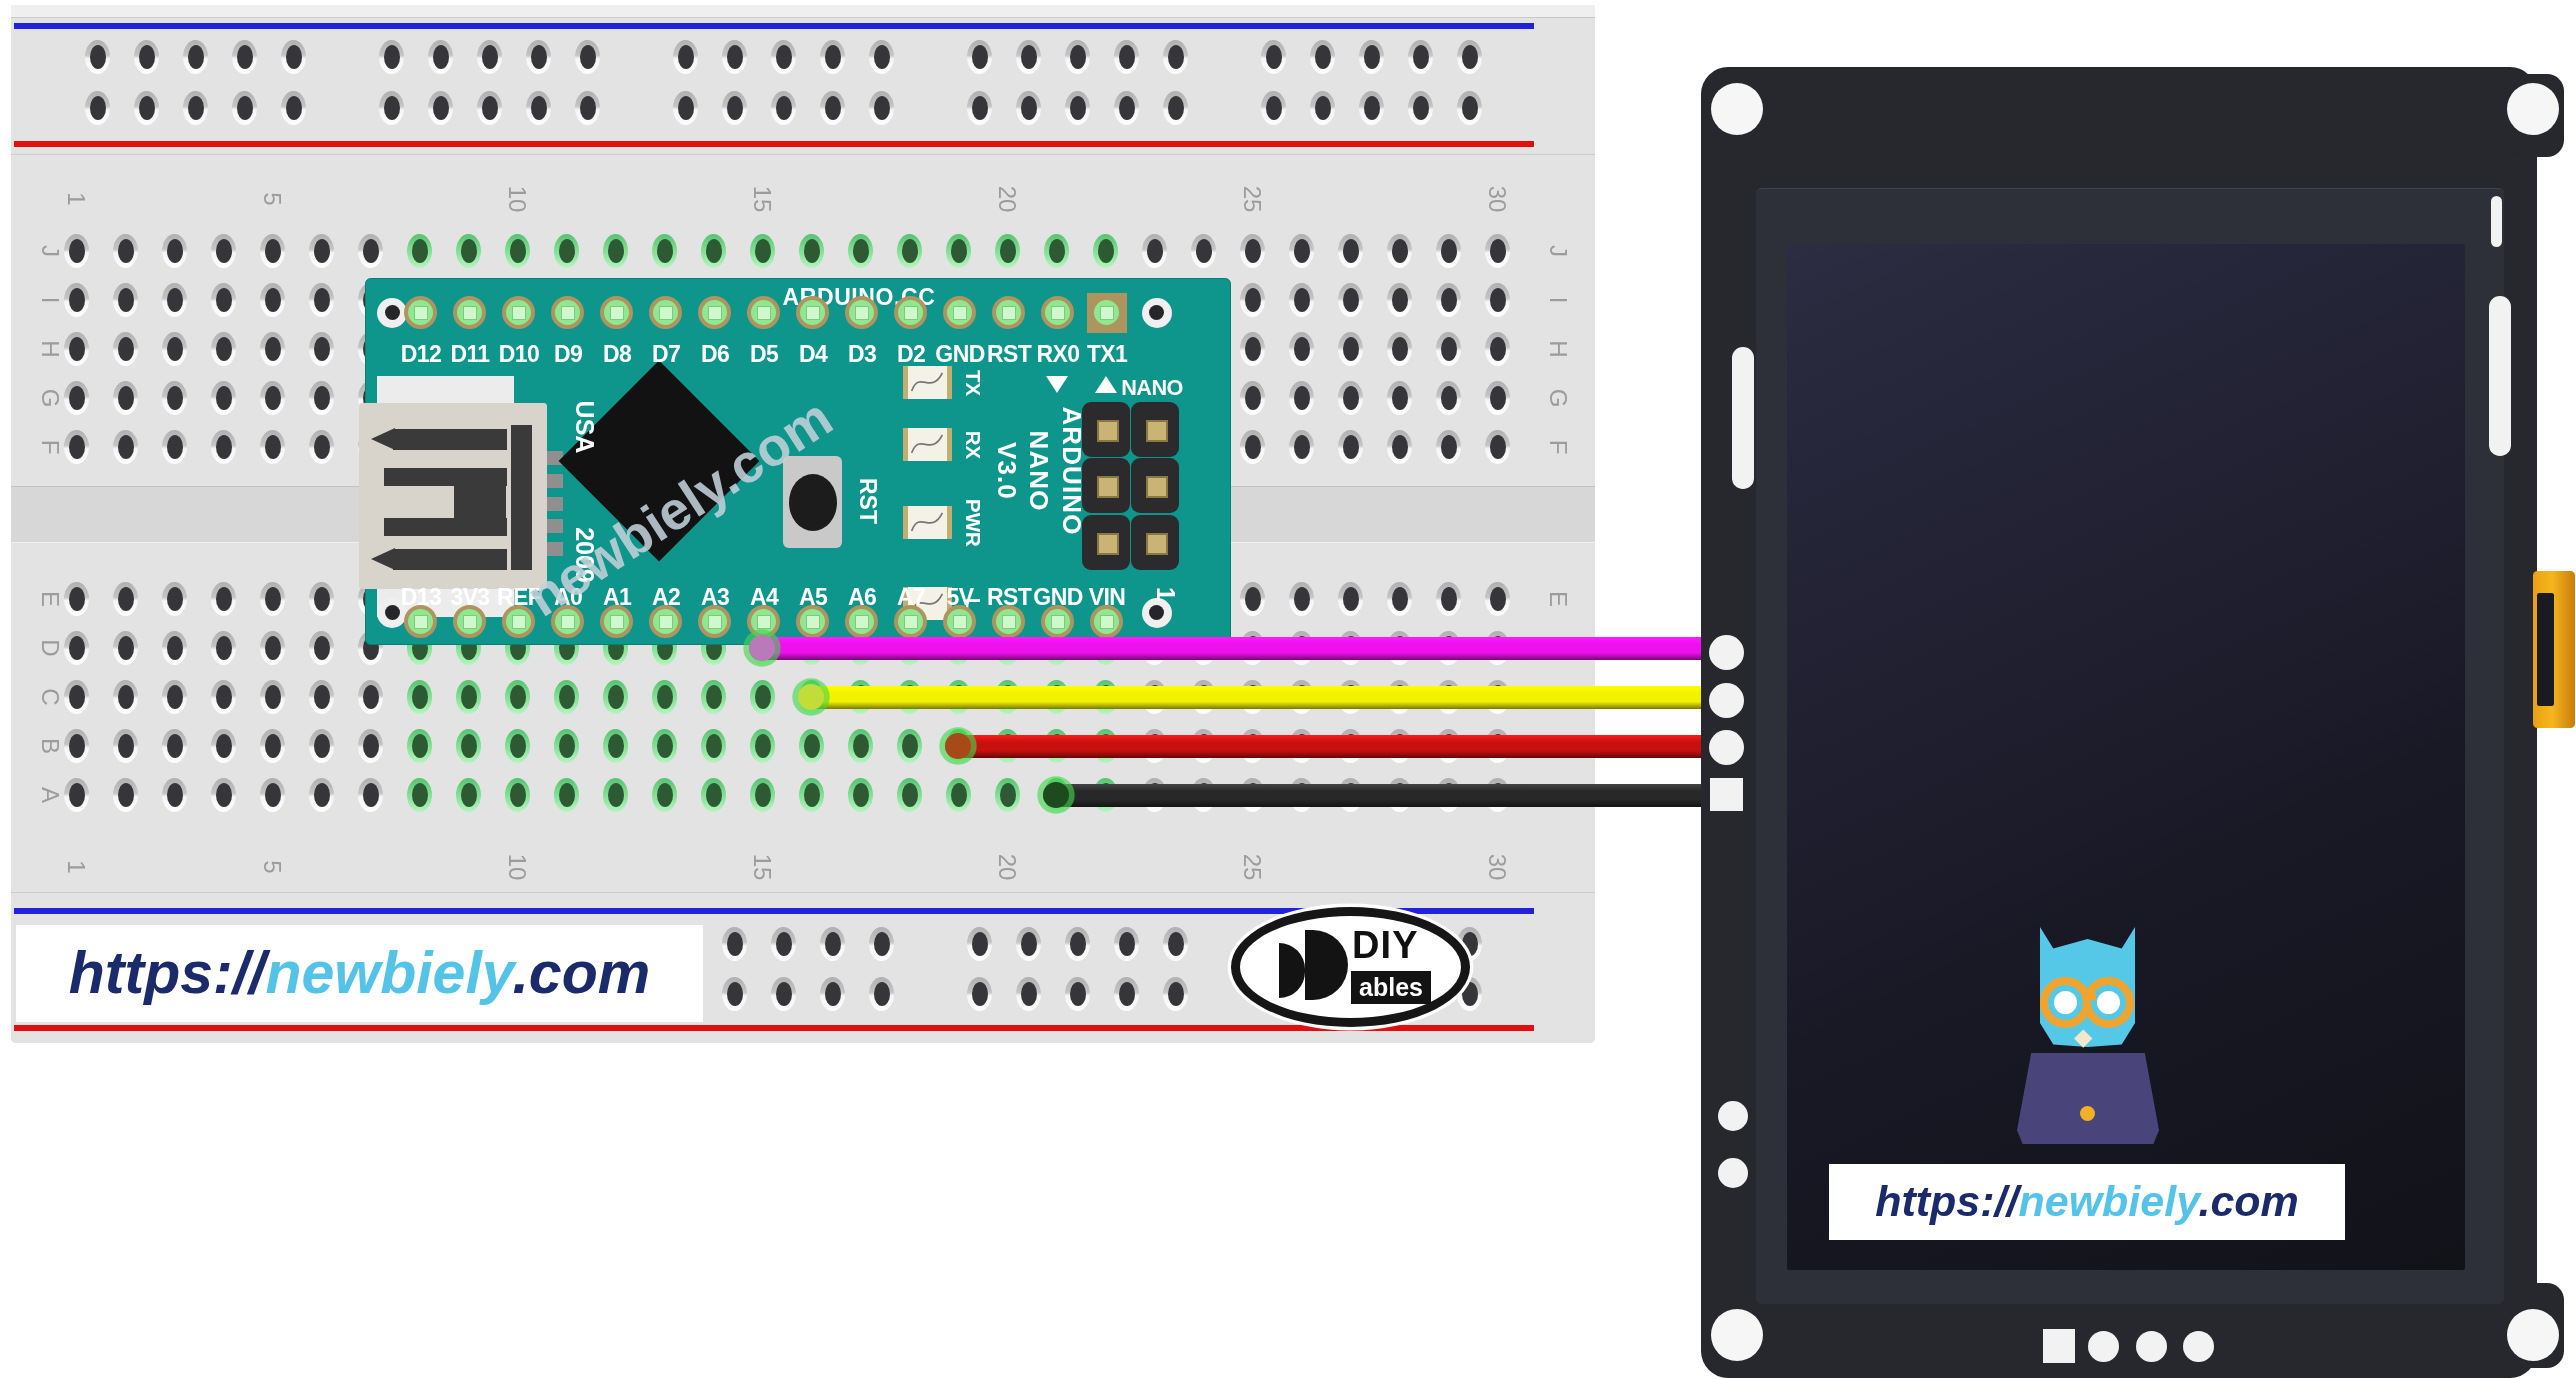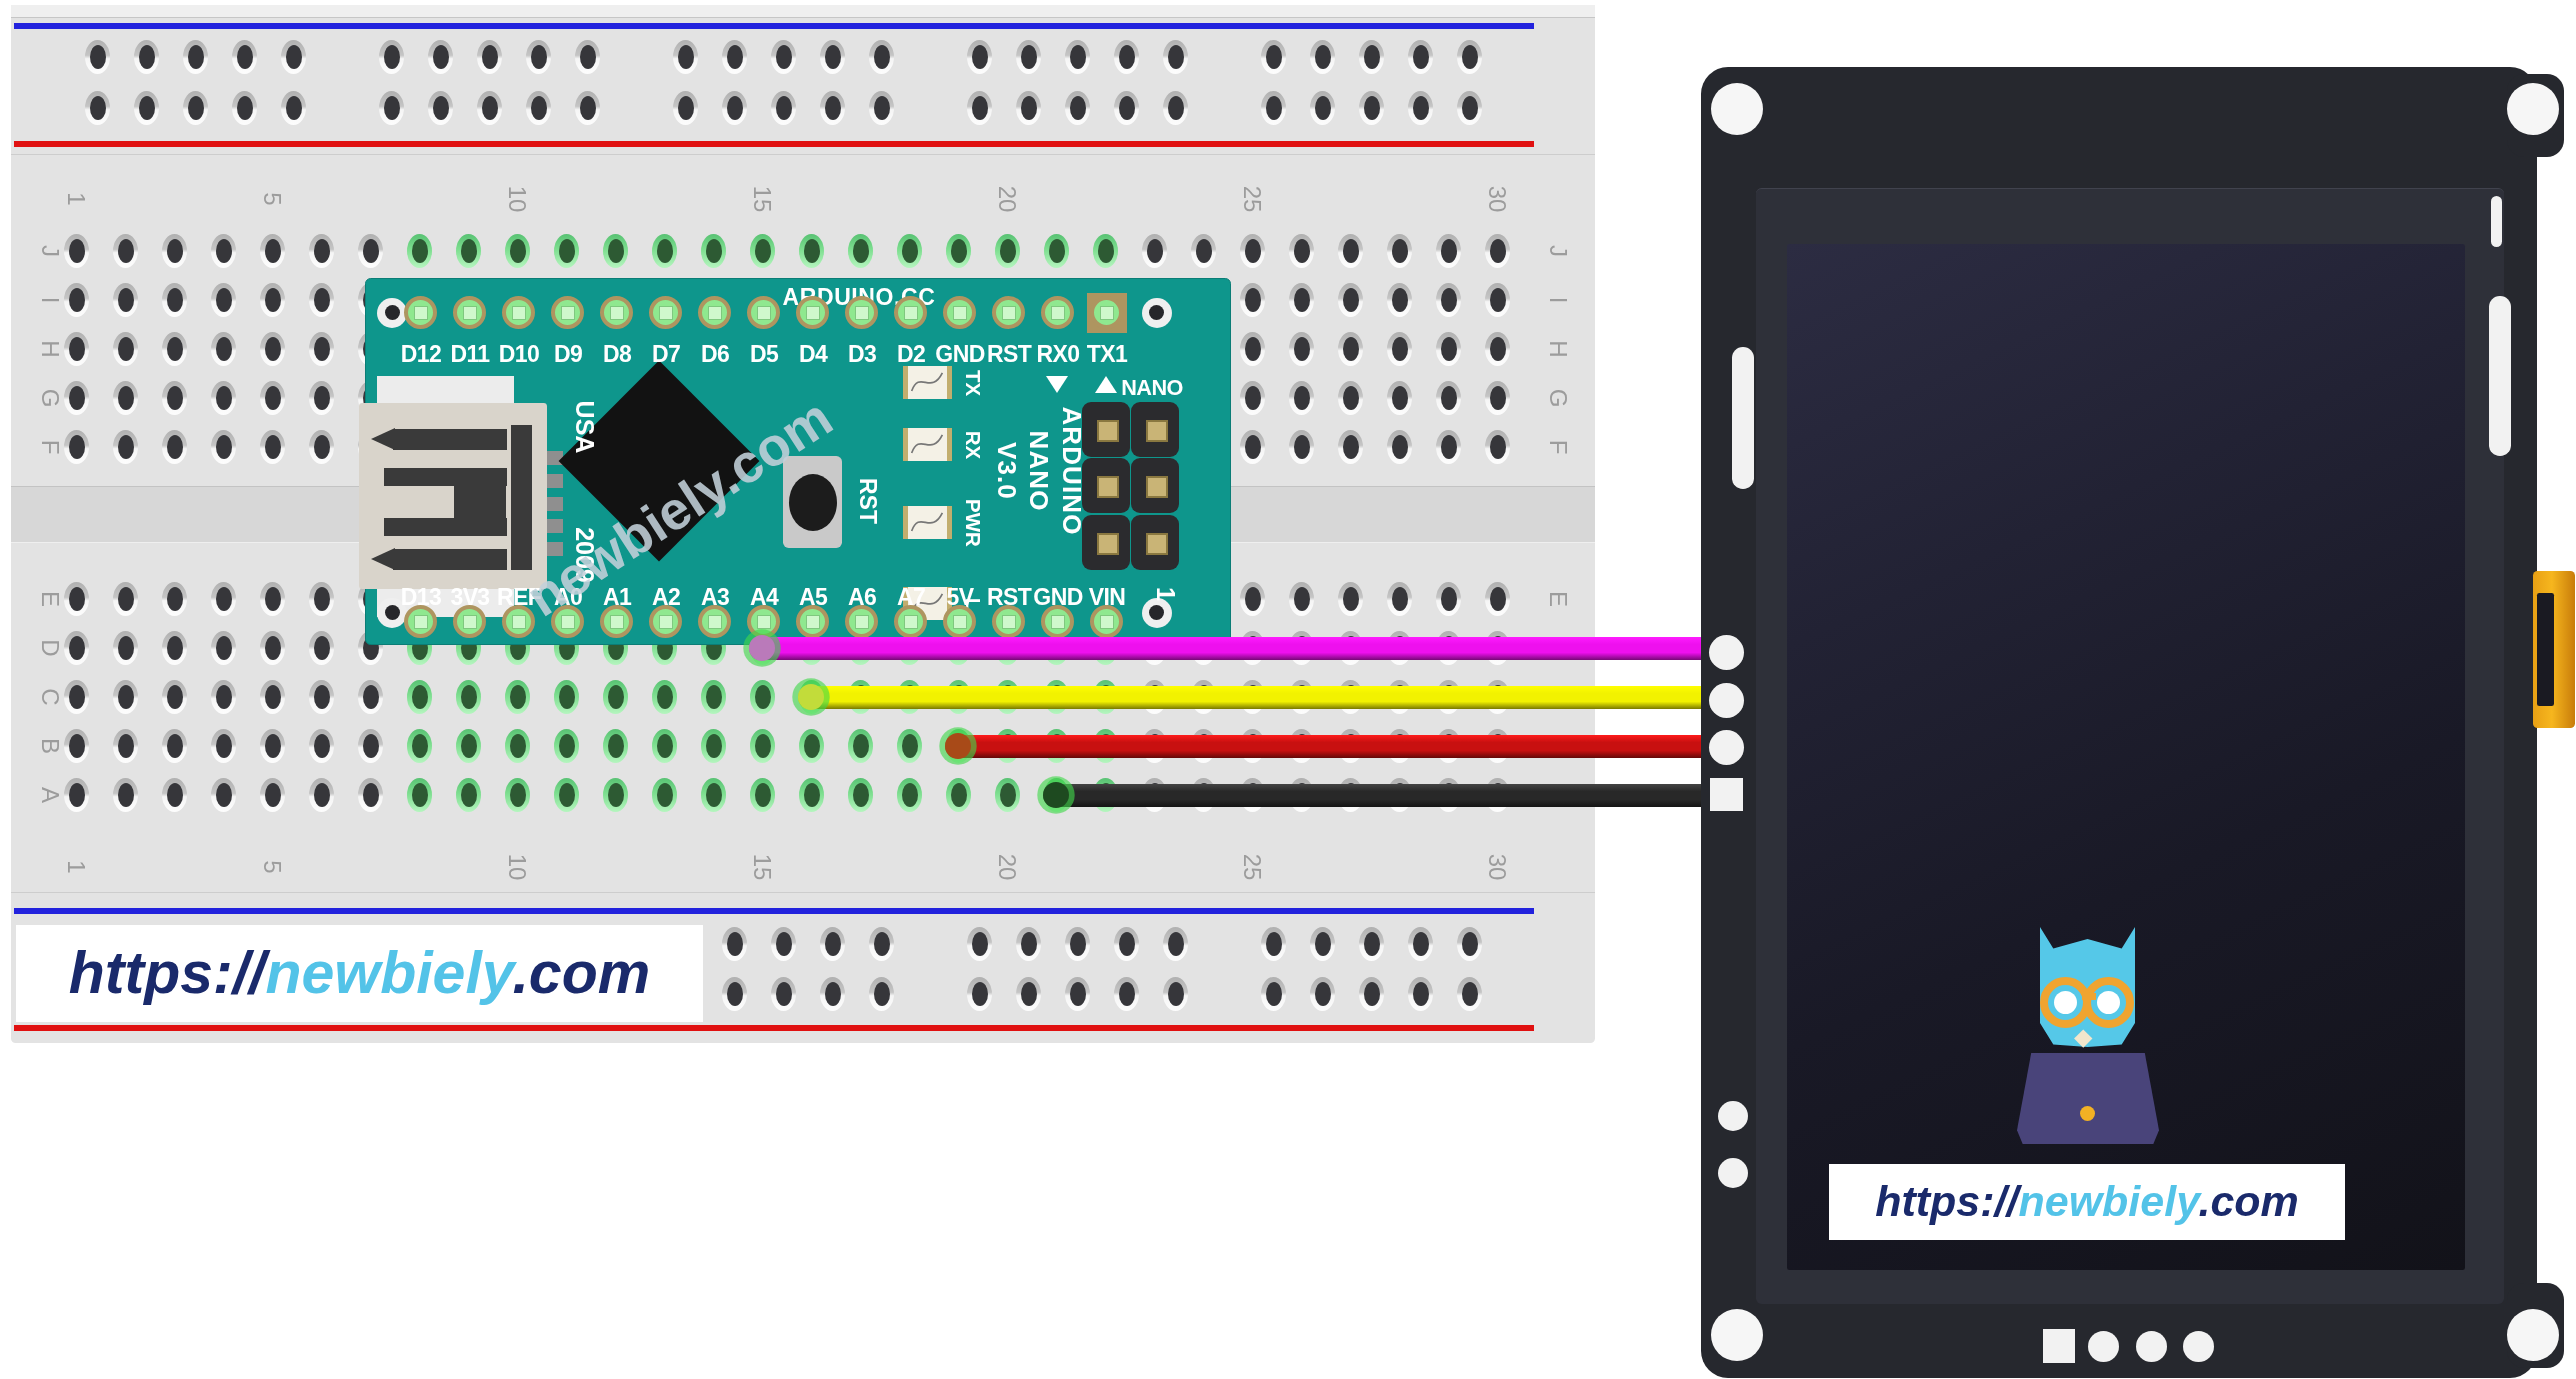--- a/index.html
+++ b/index.html
@@ -696,20 +696,26 @@
       <div class="wire" style="left: 945px; top: 735px; width: 771px; background: linear-gradient(rgb(255, 27, 27) 0%, rgb(200, 16, 16) 32%, rgb(200, 16, 16) 68%, rgb(100, 8, 8) 100%);"></div>
       <div class="wirecap" style="left: 945px; top: 733px; background: rgb(168, 74, 24);"></div>
       <div class="wire" style="left: 1043px; top: 784px; width: 673px; background: linear-gradient(rgb(68, 68, 68) 0%, rgb(40, 40, 40) 32%, rgb(40, 40, 40) 68%, rgb(20, 20, 20) 100%);"></div>
       <div class="wirecap" style="left: 1043px; top: 782px; background: rgb(30, 74, 32);"></div>
     </div>
 
   <div class="urlbox bb-urlbox">
     <span class="navy">https://</span><span class="cyan">newbiely</span><span class="navy">.com</span>
   </div>
 
+  <div class="diyables">
+    <div class="diy-g1"></div>
+    <div class="diy-g2"></div>
+    <span class="diy-txt">DIY</span>
+    <div class="diy-ables">ables</div>
+  </div>
 
   <div class="display">
     <div class="ear" style="left:806px;top:6.8px;width:57px;height:83px;"></div>
     <div class="ear" style="left:806px;top:1216px;width:57px;height:85px;"></div>
     <div class="bezel"></div>
     <div class="glass"></div>
 
     <div class="dhole" style="left:9.7px;top:16px;"></div>
     <div class="dhole" style="left:806px;top:16px;"></div>
     <div class="dhole" style="left:9.7px;top:1242px;"></div>

